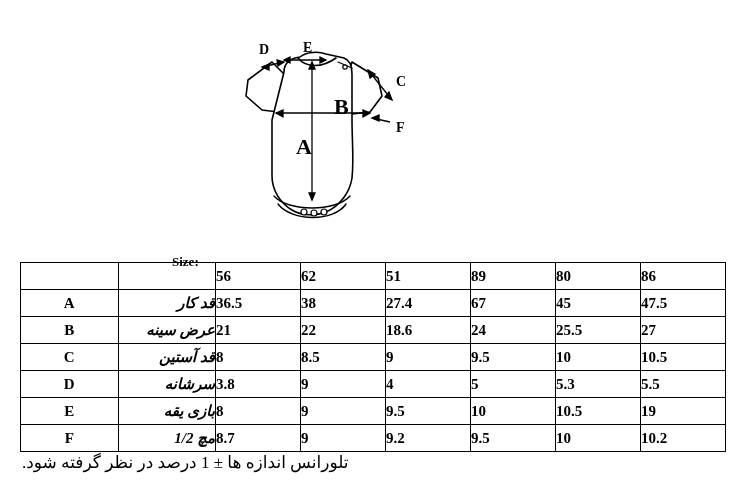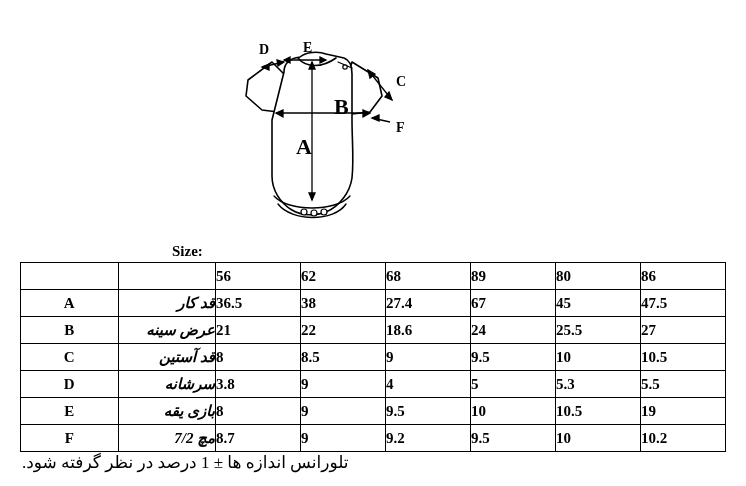--- a/index.html
+++ b/index.html
@@ -31,23 +31,23 @@
     width: 746px;
   }
 
   .size-label-row {
     position: relative;
     height: 22px;
   }
   .size-label {
     position: absolute;
     left: 172px;
-    top: 3px;
+    top: 14px;
     font-weight: bold;
-    font-size: 15px;
+    font-size: 13px;
     font-family: "Liberation Serif", serif;
   }
 
   table.sizes {
     border-collapse: collapse;
     margin-left: 20px;
     width: 706px;
     table-layout: fixed;
   }
   table.sizes td, table.sizes th {
@@ -175,21 +175,21 @@
     <span class="size-label">Size:</span>
   </div>
 
   <table class="sizes">
     <thead>
       <tr>
         <th class="blank"></th>
         <th class="blank"></th>
         <th class="col-val">56</th>
         <th class="col-val">62</th>
-        <th class="col-val">68</th>
+        <th class="col-val">51</th>
         <th class="col-val">89</th>
         <th class="col-val">80</th>
         <th class="col-val">86</th>
       </tr>
     </thead>
     <tbody>
       <tr>
         <td class="col-letter">A</td>
         <td class="col-name">قد کار</td>
         <td class="col-val">36.5</td>
@@ -234,21 +234,21 @@
         <td class="col-name">بازی یقه</td>
         <td class="col-val">8</td>
         <td class="col-val">9</td>
         <td class="col-val">9.5</td>
         <td class="col-val">10</td>
         <td class="col-val">10.5</td>
         <td class="col-val">19</td>
       </tr>
       <tr>
         <td class="col-letter">F</td>
-        <td class="col-name">مچ 7/2</td>
+        <td class="col-name">مچ 1/2</td>
         <td class="col-val">8.7</td>
         <td class="col-val">9</td>
         <td class="col-val">9.2</td>
         <td class="col-val">9.5</td>
         <td class="col-val">10</td>
         <td class="col-val">10.2</td>
       </tr>
     </tbody>
   </table>
 </div>

